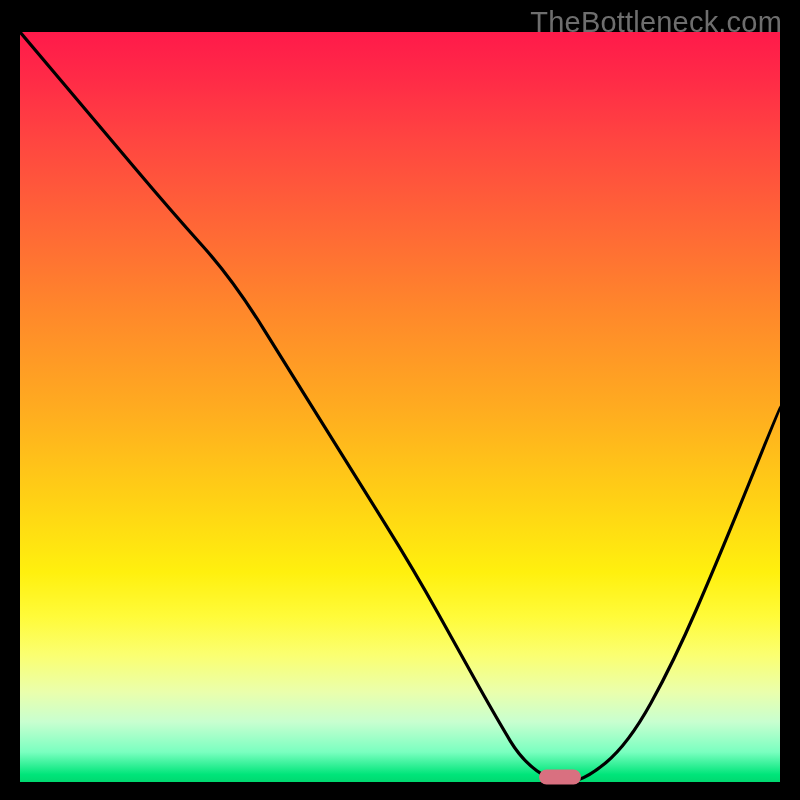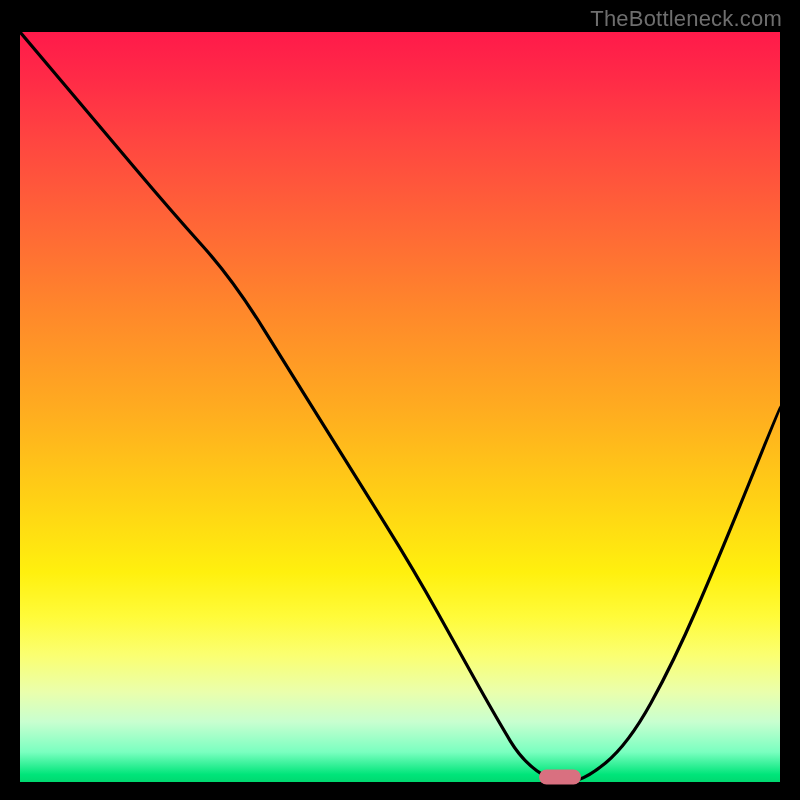--- a/index.html
+++ b/index.html
@@ -9,21 +9,21 @@
     background: #000;
     position: relative;
     font-family: Arial, sans-serif;
     overflow: hidden;
   }
   .watermark {
     position: absolute;
     top: 6px;
     right: 18px;
     color: #6e6e6e;
-    font-size: 22px;
+    font-size: 29px;
     font-weight: 500;
     z-index: 10;
     letter-spacing: 0.2px;
   }
   .plot-area {
     position: absolute;
     left: 20px;
     top: 32px;
     width: 760px;
     height: 750px;

